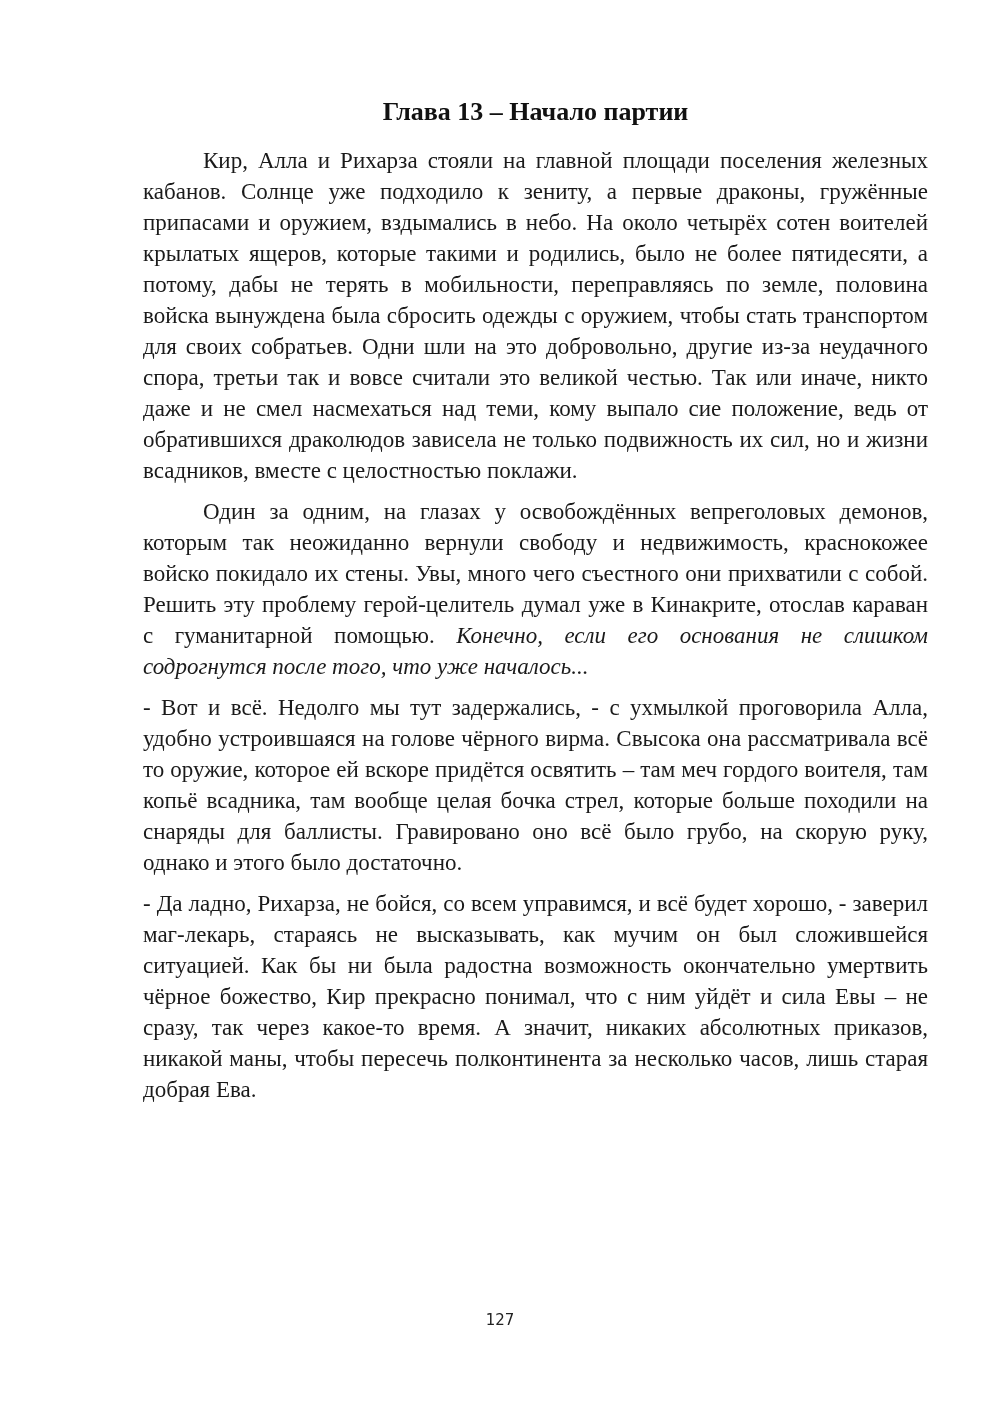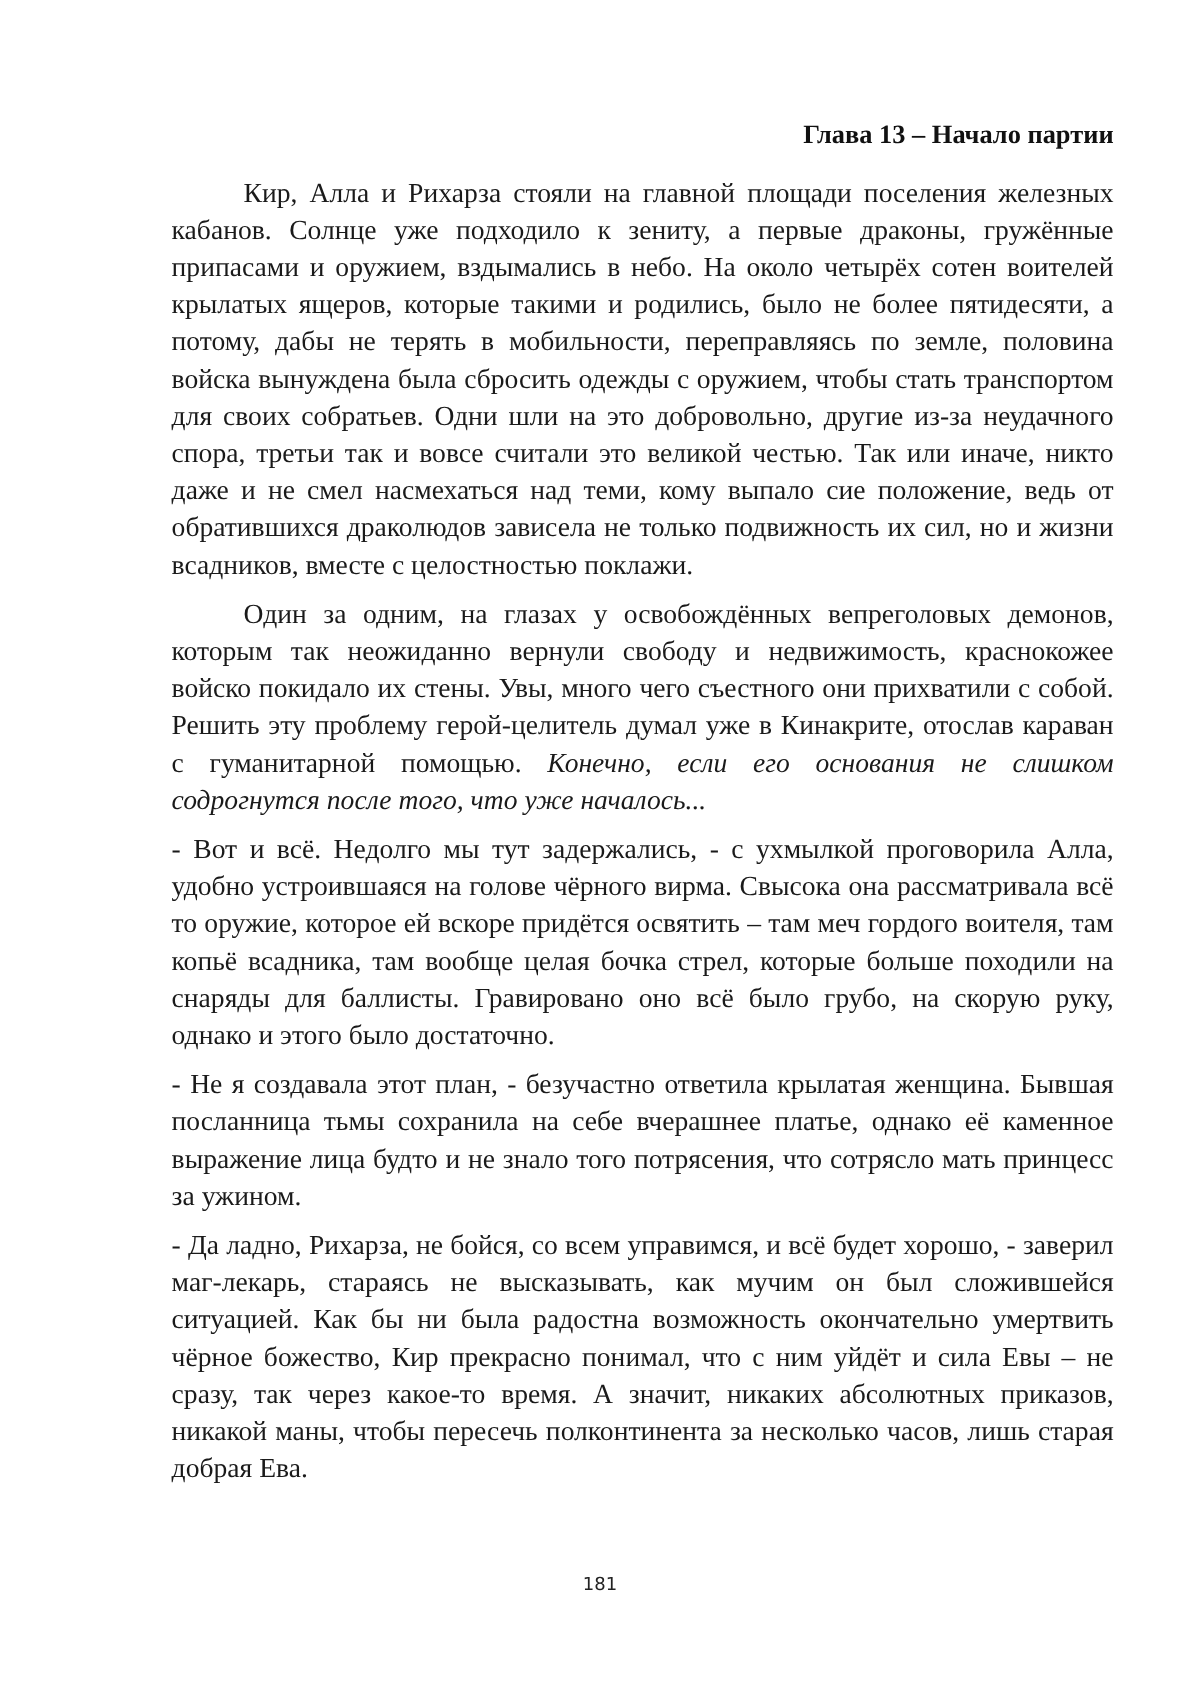--- a/index.html
+++ b/index.html
@@ -4,21 +4,21 @@
   <style>
     html, body { margin: 0; padding: 0; background: #ffffff; }
     body { width: 1000px; height: 1414px; position: relative; overflow: hidden; }
     .page {
       position: absolute; left: 143px; top: 0; width: 785px;
       font-family: "Liberation Serif", "DejaVu Serif", serif;
       color: #1a1a1a;
     }
     .title {
       position: absolute; top: 92px; left: 0; width: 785px;
-      text-align: right; font-weight: bold; font-size: 22px; line-height: 40px;
+      text-align: center; font-weight: bold; font-size: 26px; line-height: 40px;
       color: #111;
     }
     .body {
       position: absolute; top: 145px; left: 0; width: 785px;
       font-size: 23px; line-height: 31px; text-align: justify;
     }
     .para { margin: 0 0 10px 0; }
     .para.indent { text-indent: 60px; }
     .ital { font-style: italic; font-family: Liberation Serif, serif; }
     .pagenum {
@@ -28,17 +28,16 @@
   </style>
 </head>
 <body>
 
 <div class="page">
   <div class="title">Глава 13 – Начало партии</div>
   <div class="body">
     <p class="para indent"><span>Кир, Алла и Рихарза стояли на главной площади поселения железных кабанов. Солнце уже подходило к зениту, а первые драконы, гружённые припасами и оружием, вздымались в небо. На около четырёх сотен воителей крылатых ящеров, которые такими и родились, было не более пятидесяти, а потому, дабы не терять в мобильности, переправляясь по земле, половина войска вынуждена была сбросить одежды с оружием, чтобы стать транспортом для своих собратьев. Одни шли на это добровольно, другие из-за неудачного спора, третьи так и вовсе считали это великой честью. Так или иначе, никто даже и не смел насмехаться над теми, кому выпало сие положение, ведь от обратившихся драколюдов зависела не только подвижность их сил, но и жизни всадников, вместе с целостностью поклажи.</span></p>
     <p class="para indent"><span>Один за одним, на глазах у освобождённых вепреголовых демонов, которым так неожиданно вернули свободу и недвижимость, краснокожее войско покидало их стены. Увы, много чего съестного они прихватили с собой. Решить эту проблему герой-целитель думал уже в Кинакрите, отослав караван с гуманитарной помощью. </span><span class="ital">Конечно, если его основания не слишком содрогнутся после того, что уже началось...</span></p>
     <p class="para"><span>- Вот и всё. Недолго мы тут задержались, - с ухмылкой проговорила Алла, удобно устроившаяся на голове чёрного вирма. Свысока она рассматривала всё то оружие, которое ей вскоре придётся освятить – там меч гордого воителя, там копьё всадника, там вообще целая бочка стрел, которые больше походили на снаряды для баллисты. Гравировано оно всё было грубо, на скорую руку, однако и этого было достаточно.</span></p>
-    <p class="para"><span>- Не я создавала этот план, - безучастно ответила крылатая женщина. Бывшая посланница тьмы сохранила на себе вчерашнее платье, однако её каменное выражение лица будто и не знало того потрясения, что сотрясло мать принцесс за ужином.</span></p>
     <p class="para"><span>- Да ладно, Рихарза, не бойся, со всем управимся, и всё будет хорошо, - заверил маг-лекарь, стараясь не высказывать, как мучим он был сложившейся ситуацией. Как бы ни была радостна возможность окончательно умертвить чёрное божество, Кир прекрасно понимал, что с ним уйдёт и сила Евы – не сразу, так через какое-то время. А значит, никаких абсолютных приказов, никакой маны, чтобы пересечь полконтинента за несколько часов, лишь старая добрая Ева.</span></p>
   </div>
 </div>
-<div class="pagenum">181</div>
+<div class="pagenum">127</div>
 
 </body></html>

